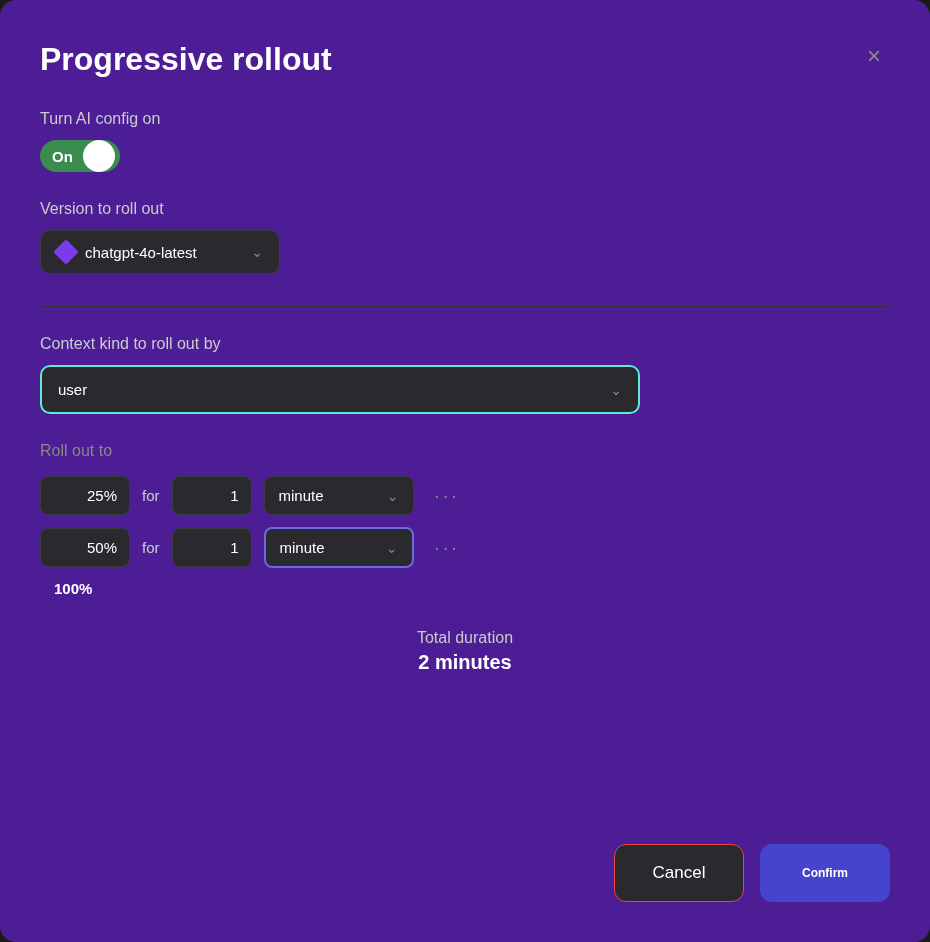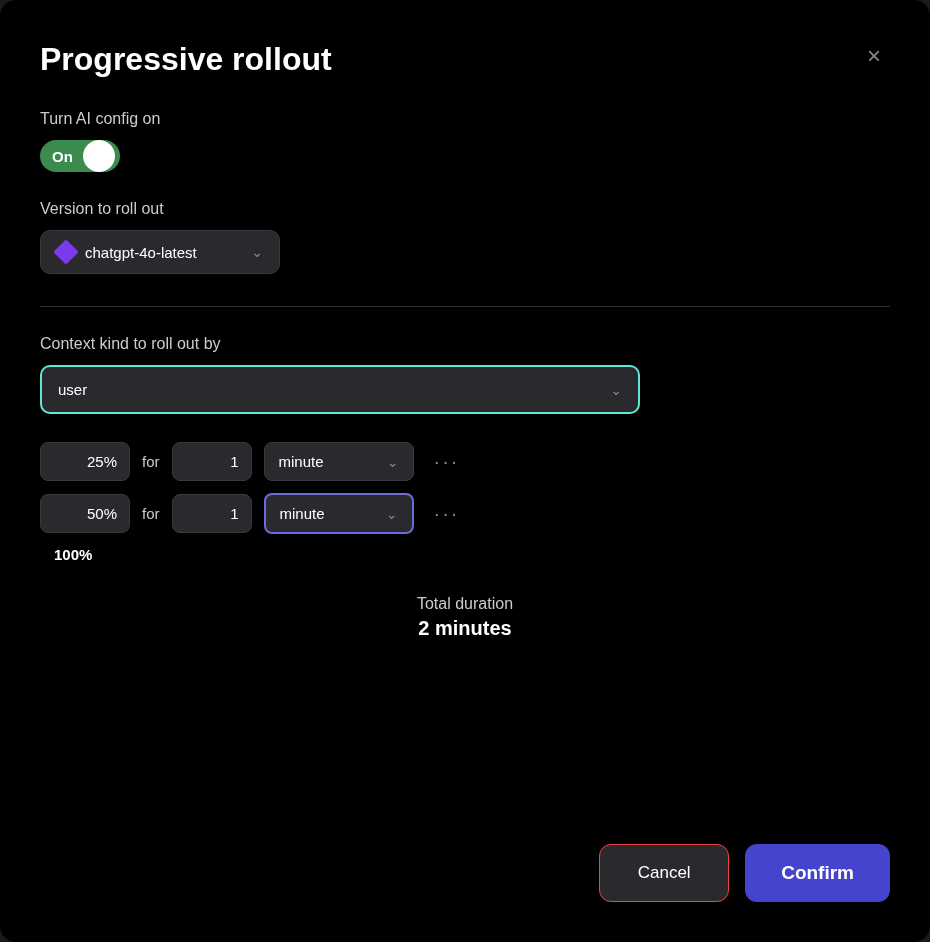--- a/index.html
+++ b/index.html
@@ -11,21 +11,21 @@
     body {
       background: #1a1a1a;
       display: flex;
       align-items: center;
       justify-content: center;
       min-height: 100vh;
       font-family: -apple-system, BlinkMacSystemFont, 'Segoe UI', sans-serif;
     }
 
     .modal-overlay {
-      background: #000000;
+      background: #4c1d95;
       border-radius: 16px;
       width: 930px;
       min-height: 942px;
       position: relative;
       padding: 40px 40px 40px 40px;
       color: #ffffff;
       display: flex;
       flex-direction: column;
     }
 
@@ -284,21 +284,21 @@
       padding: 18px 36px;
       cursor: pointer;
       min-width: 130px;
     }
 
     .confirm-button {
       background: #4444cc;
       border: none;
       border-radius: 12px;
       color: #ffffff;
-      font-size: 19px;
+      font-size: 12px;
       font-weight: 600;
       padding: 18px 36px;
       cursor: pointer;
       min-width: 130px;
     }
   </style>
 </head>
 <body>
 
 <div class="modal-overlay">
@@ -331,20 +331,21 @@
 
   <div class="context-section">
     <div class="section-label">Context kind to roll out by</div>
     <div class="context-dropdown">
       <span class="context-text">user</span>
       <span class="chevron-icon">⌄</span>
     </div>
   </div>
 
   <div class="rollout-section">
+    <div class="rollout-label">Roll out to</div>
 
     <div class="rollout-row">
       <input class="percent-input" type="text" value="25%" style="">
       <span class="for-label">for</span>
       <input class="duration-input" type="text" value="1" style="">
       <div class="unit-dropdown">
         <span class="unit-text">minute</span>
         <span class="chevron-icon">⌄</span>
       </div>
       <button class="more-button">···</button>

